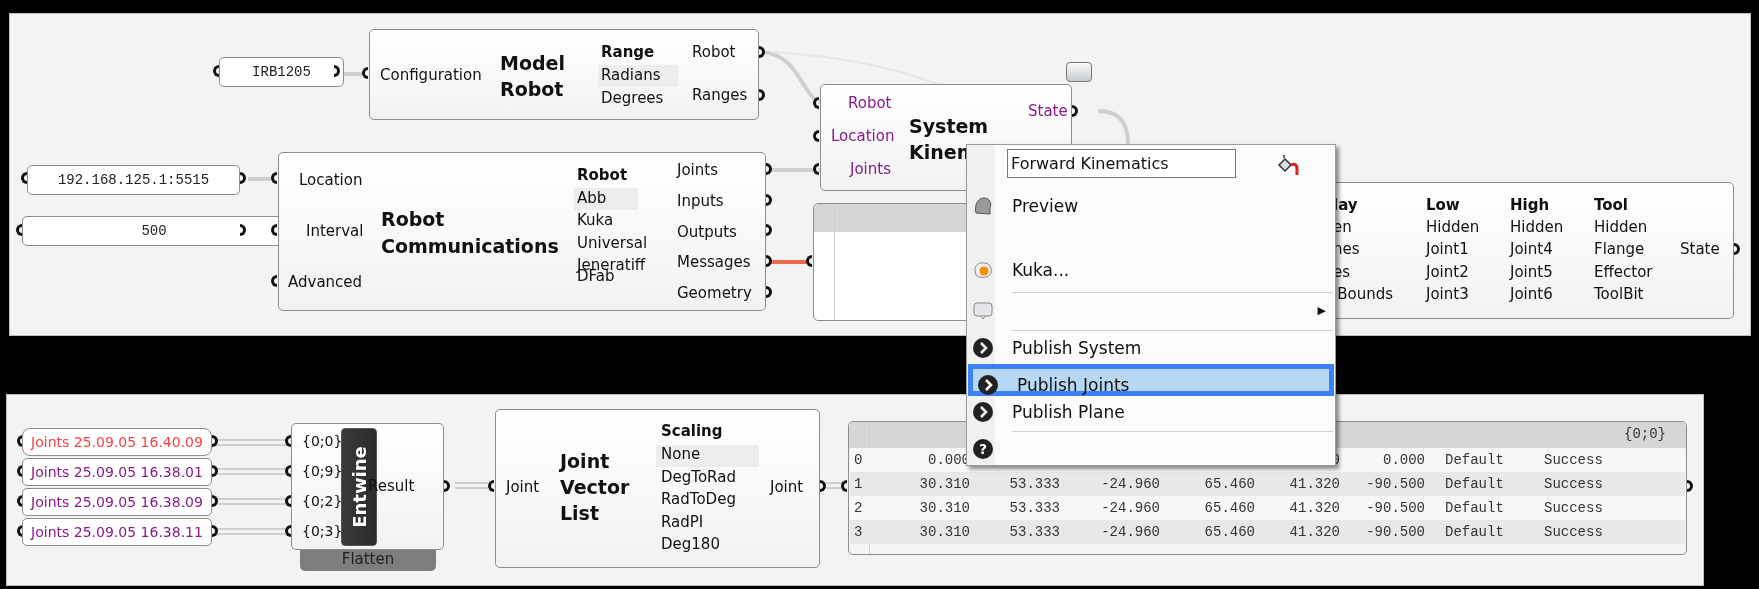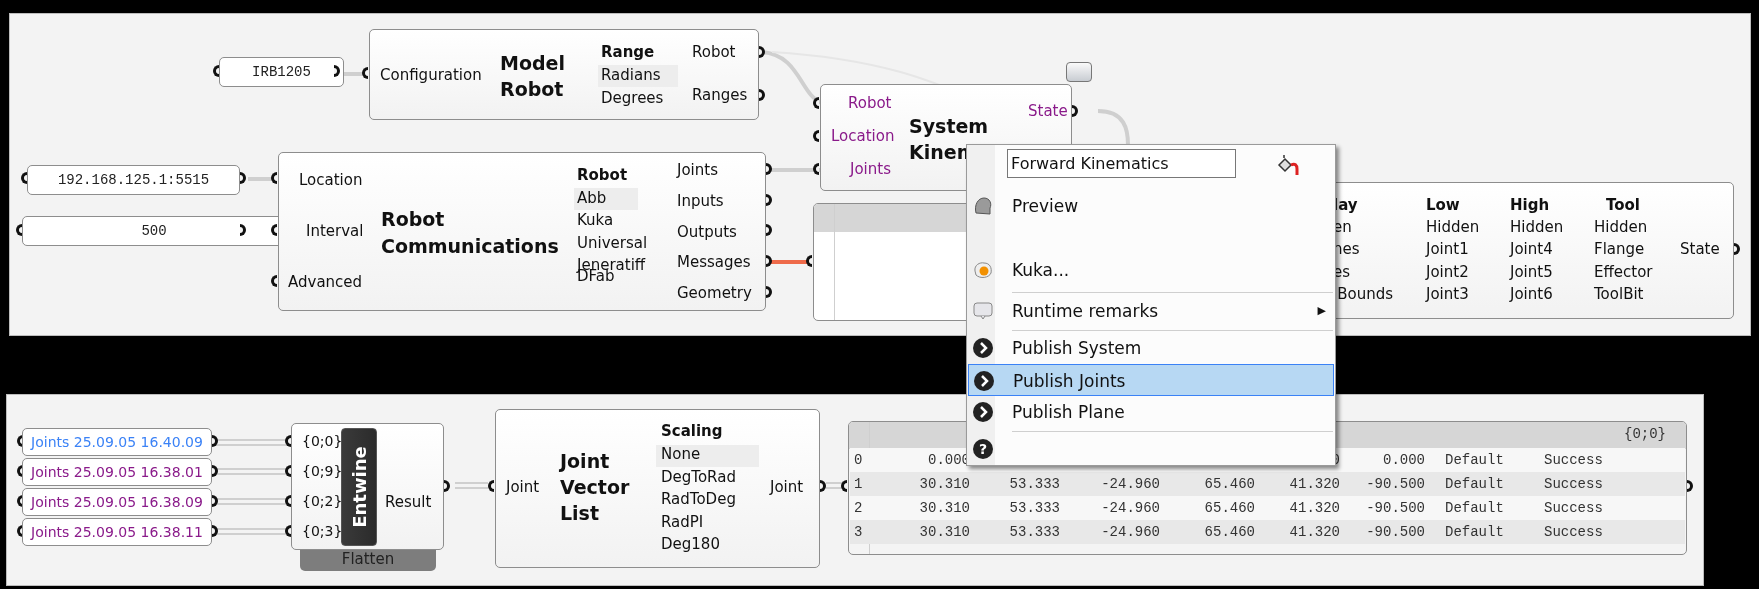--- a/index.html
+++ b/index.html
@@ -20,21 +20,21 @@
   .grip.right { border-left: none; border-top-left-radius: 0; border-bottom-left-radius: 0; width: 6px; }
   .wire { position: absolute; height: 4px; background: #cfcfcf; }
   .wire.orange { background: #ee6a4a; }
   .wire.double { height: 7px; background: none; border-top: 2px solid #cfcfcf; border-bottom: 2px solid #cfcfcf; }
   .opt-hl { position: absolute; background: #ededed; }
   .menu { position: absolute; left: 966px; top: 144px; width: 370px; height: 322px; background: #fcfcfc; border: 1px solid #9a9a9a; box-shadow: 3px 3px 4px rgba(0,0,0,0.45); }
   .menu-gutter { position: absolute; left: 0; top: 0; width: 28px; height: 100%; background: #f0f0f0; }
   .menu-item { position: absolute; left: 1px; width: 366px; height: 32px; font-size: 17px; line-height: 32px; }
   .menu-item .mtxt { position: absolute; left: 44px; }
   .menu-item .mico { position: absolute; left: 4px; top: 5px; width: 22px; height: 22px; }
-  .menu-item.hl { background: #b7d8f3; border: 1px solid #3b82f6; }
+  .menu-item.hl { background: #b7d8f3; border: 5px solid #3b82f6; }
   .menu-sep { position: absolute; left: 45px; right: 2px; height: 1px; background: #cfcfcf; }
   .name-input { position: absolute; left: 40px; top: 4px; width: 229px; height: 29px; border: 1px solid #777; background: #fff; font-family: "DejaVu Sans", sans-serif; font-size: 16px; padding-left: 3px; color: #111; }
   .table-row { position: absolute; left: 1px; right: 1px; height: 24px; font-family: "Liberation Mono", monospace; font-size: 14px; line-height: 24px; color: #333; }
   .table-row span { position: absolute; text-align: right; }
   .sep-line { position: absolute; width: 1px; background: #cfcfcf; }
 </style>
 </head>
 <body>
 
 <div id="canvas-top" class="canvas"></div>
@@ -143,41 +143,41 @@
   <span class="lbl" style="left:95px;top:57px;">Joint1</span>
   <span class="lbl" style="left:95px;top:80px;">Joint2</span>
   <span class="lbl" style="left:95px;top:102px;">Joint3</span>
 
   <span class="lbl bold" style="left:179px;top:13px;">High</span>
   <span class="lbl" style="left:179px;top:35px;">Hidden</span>
   <span class="lbl" style="left:179px;top:57px;">Joint4</span>
   <span class="lbl" style="left:179px;top:80px;">Joint5</span>
   <span class="lbl" style="left:179px;top:102px;">Joint6</span>
 
-  <span class="lbl bold" style="left:263px;top:13px;margin-left:12px;">Tool</span>
+  <span class="lbl bold" style="left:263px;top:13px;">Tool</span>
   <span class="lbl" style="left:263px;top:35px;">Hidden</span>
   <span class="lbl" style="left:263px;top:57px;">Flange</span>
   <span class="lbl" style="left:263px;top:80px;">Effector</span>
   <span class="lbl" style="left:263px;top:102px;">ToolBit</span>
 
   <span class="lbl" style="left:349px;top:57px;">State</span>
 </div>
 <div class="grip right" style="left:1734px;top:243px;"></div>
 
 <div id="canvas-bottom" class="canvas"></div>
 
 <div class="wire double" style="left:216px;top:439px;width:70px;"></div>
 <div class="wire double" style="left:216px;top:468px;width:70px;"></div>
 <div class="wire double" style="left:216px;top:498px;width:70px;"></div>
 <div class="wire double" style="left:216px;top:528px;width:70px;"></div>
 <div class="wire double" style="left:455px;top:482px;width:33px;"></div>
 <div class="wire double" style="left:826px;top:482px;width:20px;"></div>
 
 <div class="grip left" style="left:17px;top:435px;"></div>
-<div class="panel" style="left:22px;top:428px;width:190px;height:28px;font-family:'DejaVu Sans',sans-serif;font-size:14px;color:#3b82f6;">
+<div class="panel" style="left:22px;top:428px;width:190px;height:28px;font-family:'DejaVu Sans',sans-serif;font-size:14px;color:#ef4444;border-radius:8px;">
   <span>Joints 25.09.05 16.40.09</span>
 </div>
 <div class="grip right" style="left:212px;top:435px;"></div>
 
 <div class="grip left" style="left:17px;top:465px;"></div>
 <div class="panel" style="left:22px;top:458px;width:190px;height:28px;font-family:'DejaVu Sans',sans-serif;font-size:14px;color:#8a1a8a;">
   <span>Joints 25.09.05 16.38.01</span>
 </div>
 <div class="grip right" style="left:212px;top:465px;"></div>
 
@@ -197,21 +197,21 @@
   <span>Flatten</span>
 </div>
 <div class="node" style="left:291px;top:423px;width:153px;height:127px;">
   <span class="lbl" style="left:10px;top:9px;font-size:14px;">{0;0}</span>
   <span class="lbl" style="left:10px;top:39px;font-size:14px;">{0;9}</span>
   <span class="lbl" style="left:10px;top:69px;font-size:14px;">{0;2}</span>
   <span class="lbl" style="left:10px;top:99px;font-size:14px;">{0;3}</span>
   <div class="abs" style="left:49px;top:4px;width:36px;height:118px;background:linear-gradient(90deg,#3a3a3a,#2b2b2b);border:1px solid #555;border-radius:4px;">
     <span class="abs" style="left:50%;top:50%;transform:translate(-50%,-50%) rotate(-90deg);color:#fff;font-weight:bold;font-size:18px;white-space:nowrap;">Entwine</span>
   </div>
-  <span class="lbl" style="left:93px;top:53px;margin-top:16px;">Result</span>
+  <span class="lbl" style="left:76px;top:53px;">Result</span>
 </div>
 <div class="grip left" style="left:285px;top:435px;"></div>
 <div class="grip left" style="left:285px;top:465px;"></div>
 <div class="grip left" style="left:285px;top:495px;"></div>
 <div class="grip left" style="left:285px;top:525px;"></div>
 <div class="grip right" style="left:444px;top:480px;"></div>
 
 <div class="node" style="left:495px;top:409px;width:325px;height:159px;">
   <span class="lbl" style="left:10px;top:68px;">Joint</span>
   <span class="title" style="left:64px;top:38px;">Joint</span>
@@ -306,21 +306,20 @@
         <circle cx="12" cy="12" r="4.5" fill="#f29000"></circle>
       </svg>
     <span class="mtxt">Kuka...</span>
   </div>
   <div class="menu-sep" style="top:147px;"></div>
   <div class="menu-item" style="top:150px;">
     <svg class="mico" viewBox="0 0 22 22">
         <rect x="2" y="3" width="18" height="13" rx="3" fill="#e6e6ea" stroke="#888"></rect>
         <path d="M9 16 L11 19 L13 16" fill="#e6e6ea" stroke="#888"></path>
       </svg>
-    <span class="mtxt">Runtime remarks</span>
     <span class="abs" style="right:8px;top:0;font-size:11px;">▶</span>
   </div>
   <div class="menu-sep" style="top:185px;"></div>
   <div class="menu-item" style="top:187px;">
     <svg class="mico" viewBox="0 0 22 22">
         <circle cx="11" cy="11" r="10" fill="#222"></circle>
         <path d="M9 6 L14 11 L9 16" stroke="#fff" stroke-width="2.5" fill="none"></path>
       </svg>
     <span class="mtxt">Publish System</span>
   </div>

